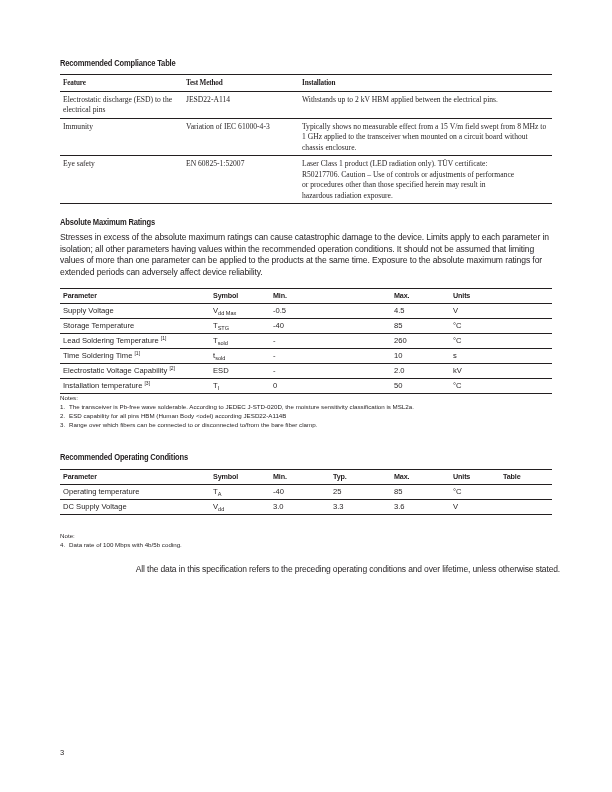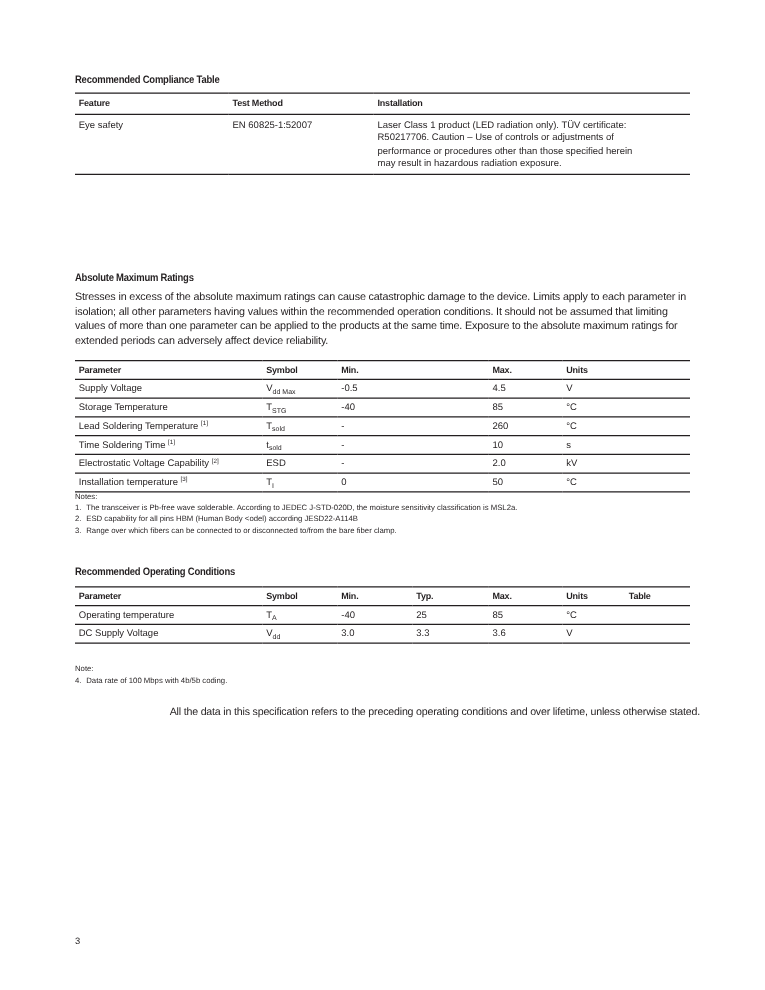--- a/index.html
+++ b/index.html
@@ -11,21 +11,21 @@
   .section-title {
     position: absolute; left: 0; font-family: "Liberation Sans", sans-serif;
     font-weight: bold; font-size: 8.6px; letter-spacing: -0.2px; transform: scaleX(0.88); transform-origin: left;
   }
   table { border-collapse: collapse; position: absolute; left: 0; width: 492px; }
   th, td { text-align: left; vertical-align: top; padding: 0 0 0 3px; font-size: 7.6px; line-height: 10.5px; }
   th { font-weight: bold; font-size: 7.2px; letter-spacing: -0.15px; }
   thead tr { border-top: 1.2px solid #231f20; border-bottom: 1px solid #231f20; }
   tbody tr { border-bottom: 0.8px solid #231f20; }
   tbody tr:last-child { border-bottom: 1.2px solid #231f20; }
-  .compliance th, .compliance td { padding-top: 3px; padding-bottom: 2px; }
+  .compliance th, .compliance td { padding-top: 3px; padding-bottom: 2px; font-family: Liberation Serif, serif; }
   .ratings th, .ratings td, .operating th, .operating td { padding-top: 2px; padding-bottom: 1.5px; }
   sub { font-size: 5.6px; vertical-align: -2px; line-height: 0; }
   sup { font-size: 5px; vertical-align: 3px; line-height: 0; }
   .para { position: absolute; left: 0; width: 492px; font-size: 8.6px; line-height: 11.6px; letter-spacing: -0.12px; }
   .notes { position: absolute; left: 0; font-size: 6.2px; line-height: 9px; width: 492px; }
   .notes .lbl { color: #231f20; }
   .notes .item { display: flex; }
   .notes .num { width: 9px; flex: none; }
   .footer-para { position: absolute; left: 0; width: 500px; font-size: 8.5px; line-height: 11px; letter-spacing: -0.15px; }
   .page-number { position: absolute; left: 60px; top: 748px; font-size: 7.5px; }
@@ -44,20 +44,30 @@
       </colgroup>
     <thead>
       <tr>
         <th>Feature</th>
         <th>Test Method</th>
         <th>Installation</th>
       </tr>
     </thead>
     <tbody>
       <tr>
+        <td style="padding-right:6px">Electrostatic discharge (ESD) to the electrical pins</td>
+        <td>JESD22-A114</td>
+        <td>Withstands up to 2 kV HBM applied between the electrical pins.</td>
+      </tr>
+      <tr>
+        <td>Immunity</td>
+        <td>Variation of IEC 61000-4-3</td>
+        <td style="padding-right:4px">Typically shows no measurable effect from a 15 V/m field swept from 8 MHz to 1 GHz applied to the transceiver when mounted on a circuit board without chassis enclosure.</td>
+      </tr>
+      <tr>
         <td>Eye safety</td>
         <td>EN 60825-1:52007</td>
         <td style="padding-right:34px">Laser Class 1 product (LED radiation only). TÜV certificate: R50217706. Caution – Use of controls or adjustments of performance or procedures other than those specified herein may result in hazardous radiation exposure.</td>
       </tr>
     </tbody>
   </table>
 
   <div class="section-title" style="top:217px;">Absolute Maximum Ratings</div>
   <div class="para" style="top:232px;">Stresses in excess of the absolute maximum ratings can cause catastrophic damage to the device. Limits apply to each parameter in isolation; all other parameters having values within the recommended operation conditions. It should not be assumed that limiting values of more than one parameter can be applied to the products at the same time. Exposure to the absolute maximum ratings for extended periods can adversely affect device reliability.</div>
   <table class="ratings" style="top:288px;">

